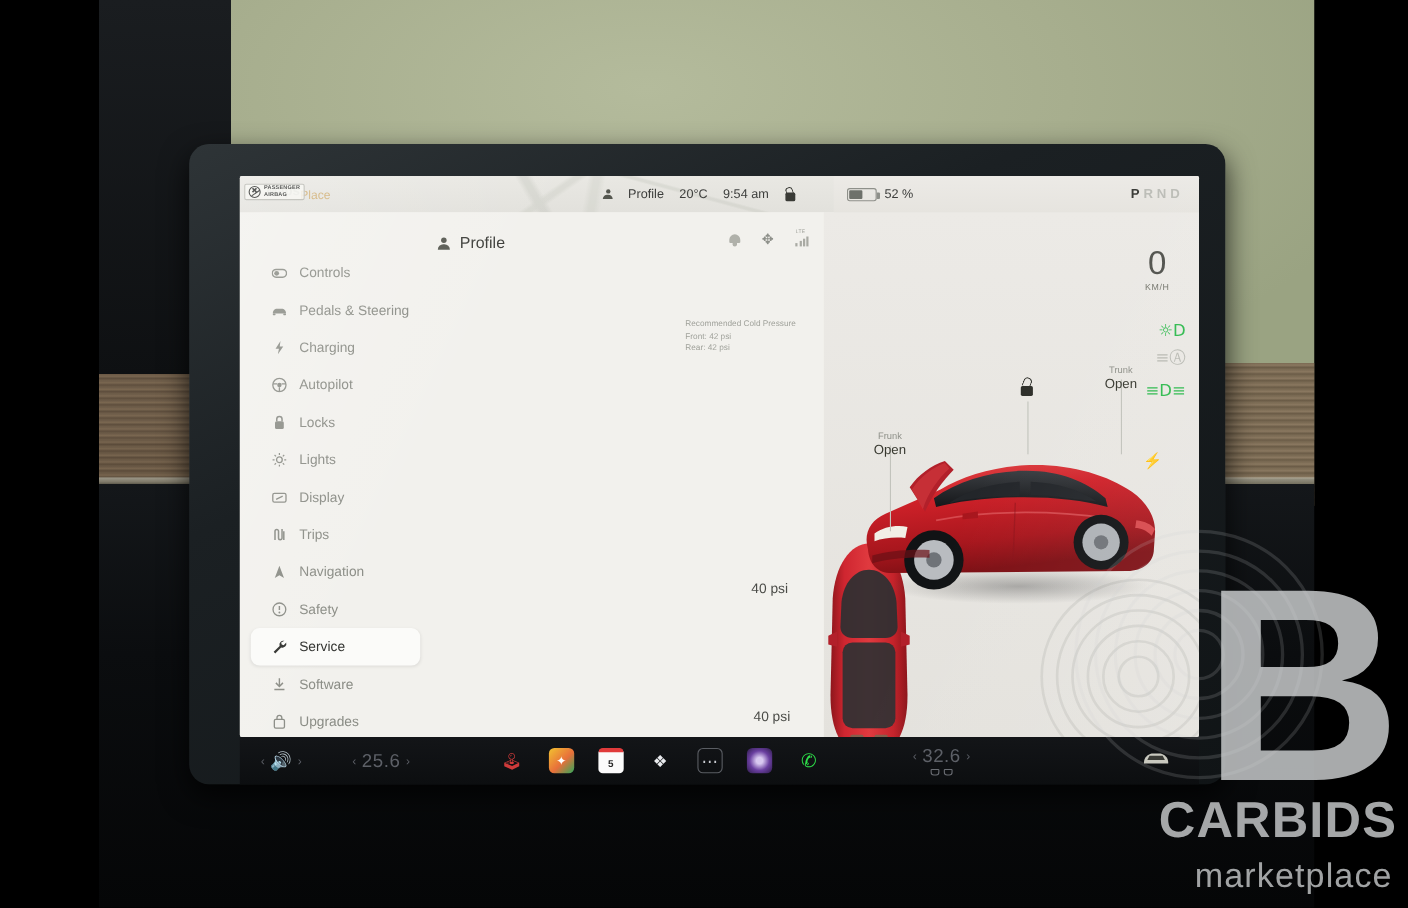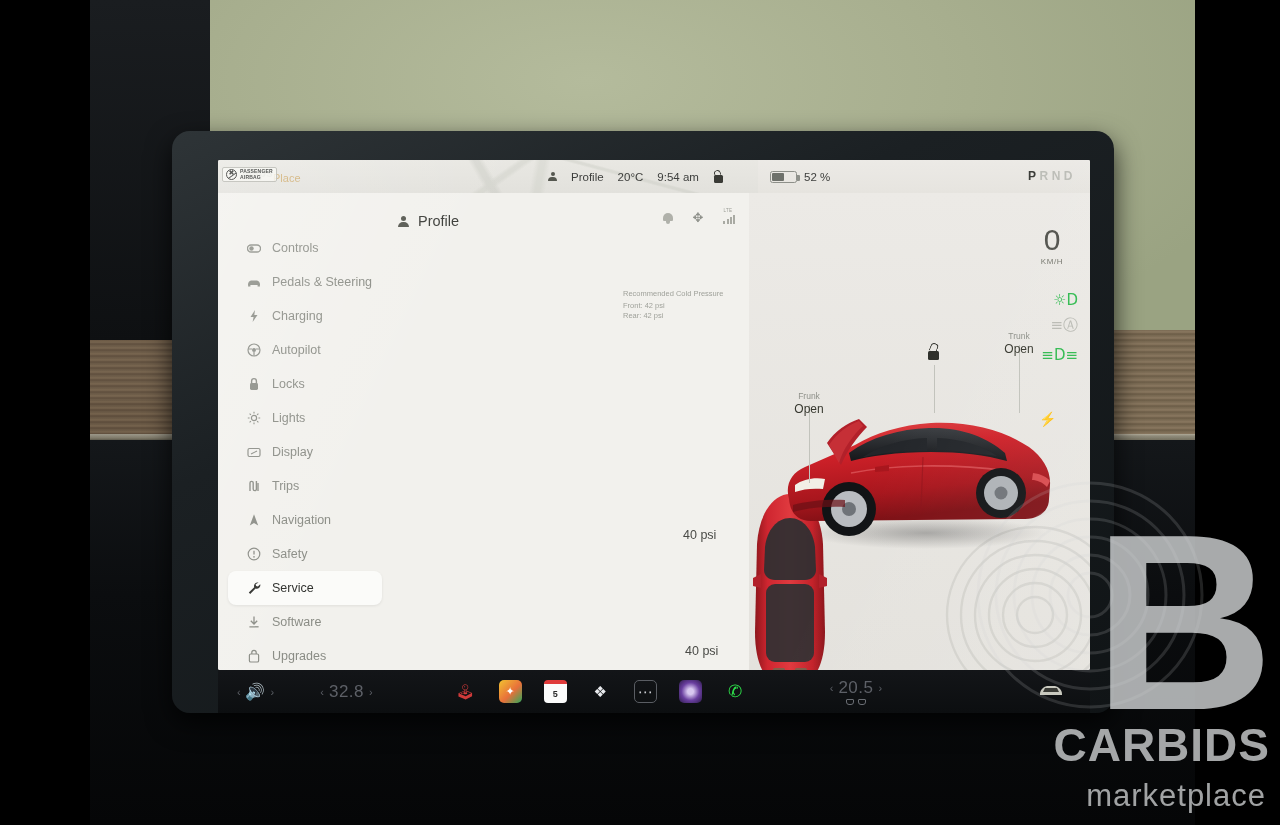--- a/index.html
+++ b/index.html
@@ -553,21 +553,21 @@
 
   <div id="bottombar">
     <div class="bb-group" style="margin-left:14px">
       <span class="chev">‹</span>
       <span id="vol-icon">🔊</span>
       <span class="chev">›</span>
     </div>
 
     <div class="bb-group" style="margin-left:36px">
       <span class="chev">‹</span>
-      <span class="temp">32.8</span>
+      <span class="temp">25.6</span>
       <span class="chev">›</span>
     </div>
 
     <div id="apps" style="margin-left:76px">
         <div class="appicon" style="background:transparent;color:#cf3a3a;font-size:15px;">
           <span>🕹</span>
         </div>
         <div class="appicon" style="background:linear-gradient(135deg,#f2c230,#e8703a 55%,#2fa85a);color:#fff;font-size:11px;">
           <span>✦</span>
         </div>
@@ -584,21 +584,21 @@
           <span>◉</span>
         </div>
         <div class="appicon" style="background:transparent;color:#2ee04a;font-size:17px;">
           <span>✆</span>
         </div>
       </div>
 
     <div class="bb-group" style="margin-left:78px; flex-direction:column;">
       <div style="display:flex;align-items:center;">
         <span class="chev">‹</span>
-        <span class="temp">20.5</span>
+        <span class="temp">32.6</span>
         <span class="chev">›</span>
       </div>
       <div class="seaticons">
         <div class="seat"></div>
           <div class="seat"></div>
       </div>
     </div>
 
     <div style="margin-left:auto; margin-right:26px;">
       <svg width="26" height="14" viewBox="0 0 26 14">

